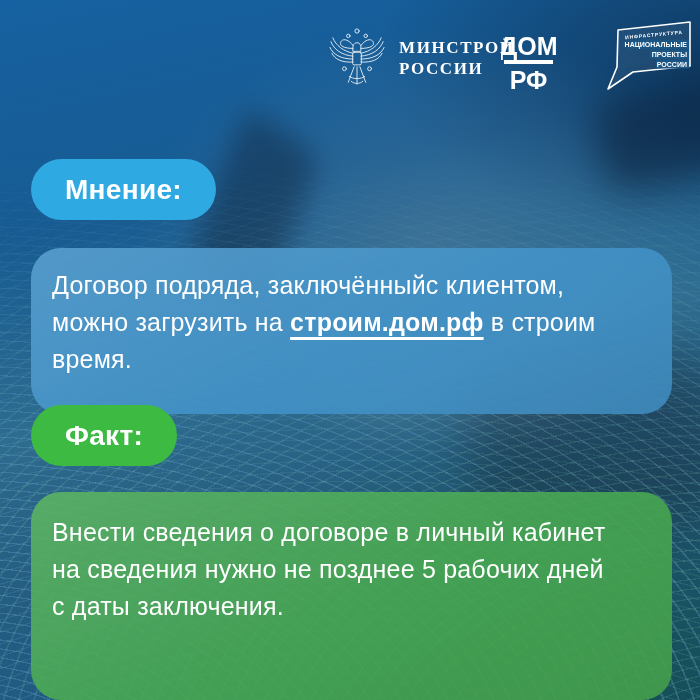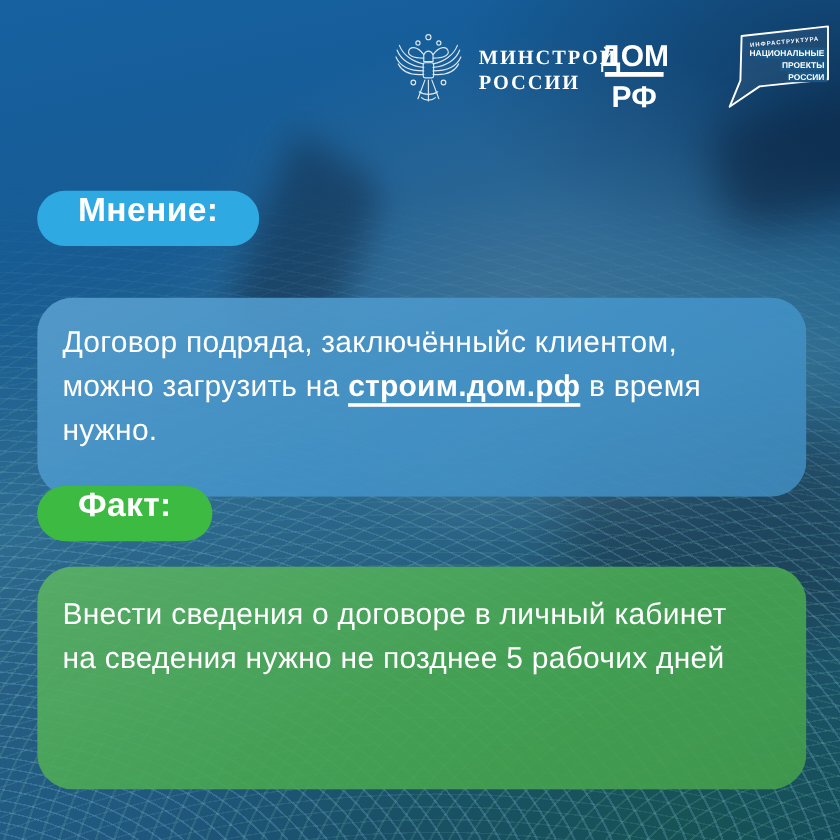--- a/index.html
+++ b/index.html
@@ -37,29 +37,29 @@
   }
   
   .logo-bar{position:absolute;inset:0;pointer-events:none;}
   .minstroy{position:absolute;left:328px;top:26px;display:flex;gap:13px;}
   .minstroy-text{margin-top:11px;font-family:"Liberation Serif",serif;font-weight:bold;
     font-size:17px;line-height:21px;letter-spacing:1.6px;white-space:nowrap;}
   .domrf{position:absolute;left:501px;top:31px;text-align:right;}
   .natproj{position:absolute;left:605px;top:19px;}
   svg text{font-family:"Liberation Sans",sans-serif;}
   
-  .pill{position:absolute;left:31px;display:inline-flex;align-items:flex-start;height:46px;
+  .pill{position:absolute;left:31px;display:inline-flex;align-items:center;height:61px;
     border-radius:31px;padding:0 34px;font-size:28px;font-weight:bold;letter-spacing:.3px;}
   .pill-opinion{top:159px;background:var(--opinion-accent);}
   .pill-fact{top:405px;background:var(--fact-accent);}
   .card{position:absolute;left:31px;width:641px;border-radius:30px;box-sizing:border-box;
     font-size:25px;line-height:37px;letter-spacing:.2px;
     background-image:linear-gradient(155deg,rgba(255,255,255,.10),rgba(255,255,255,0) 55%,rgba(0,0,0,.06));}
   .card-opinion{top:248px;height:166px;background-color:var(--opinion-card);padding:19px 20px 0 21px;}
-  .card-fact{top:472px;height:186px;background-color:var(--fact-card);padding:22px 20px 0 21px;}
+  .card-fact{top:492px;height:208px;background-color:var(--fact-card);padding:22px 20px 0 21px;}
   .seg-link{font-weight:bold;text-decoration:underline;text-underline-offset:6px;
     text-decoration-thickness:2.5px;cursor:pointer;margin-top:15px;}
   .seg-bold{font-weight:normal;}
 </style>
 </head>
 <body>
 
 <div class="canvas" style="--opinion-accent: #2fa9e2; --opinion-card: rgba(66,145,199,0.92); --fact-accent: #3cba41; --fact-card: rgba(71,167,81,0.9); color: rgb(255, 255, 255);">
 
   <div class="bg-base"></div>
@@ -122,24 +122,24 @@
         <text x="82" y="47.8" text-anchor="end" font-size="7" font-weight="bold" fill="#fff">РОССИИ</text>
       </svg>
     </div>
   </div>
 
   <div class="pill pill-opinion">
     <span>Мнение:</span>
   </div>
 
   <div class="card card-opinion">
-    <p style="margin:0"><span>Договор подряда, заключённыйс клиентом,</span><br><span>можно загрузить на </span><span class="seg-link">строим.дом.рф</span><span> в время</span><br><span>нужно.</span></p>
+    <p style="margin:0"><span>Договор подряда, заключённыйс клиентом,</span><br><span>можно загрузить на </span><span class="seg-link">строим.дом.рф</span><span> в строим</span><br><span>время.</span></p>
   </div>
 
   <div class="pill pill-fact">
     <span>Факт:</span>
   </div>
 
   <div class="card card-fact">
-    <p style="margin:0"><span>Внести сведения о договоре в личный кабинет</span><br><span>на сведения нужно не позднее </span><span class="seg-bold">5 рабочих дней</span><br></p>
+    <p style="margin:0"><span>Внести сведения о договоре в личный кабинет</span><br><span>на сведения нужно не позднее </span><span class="seg-bold">5 рабочих дней</span><br><span>с даты заключения.</span></p>
   </div>
 
 </div>
 
 </body></html>

